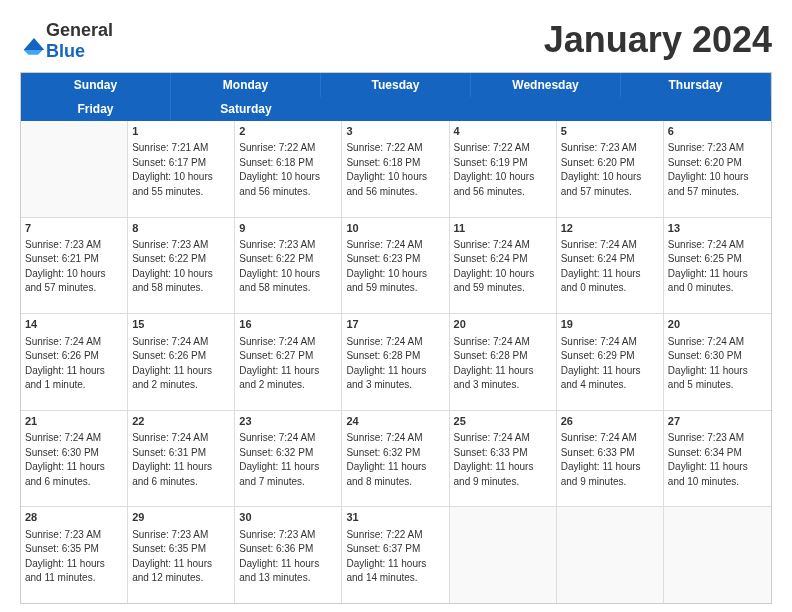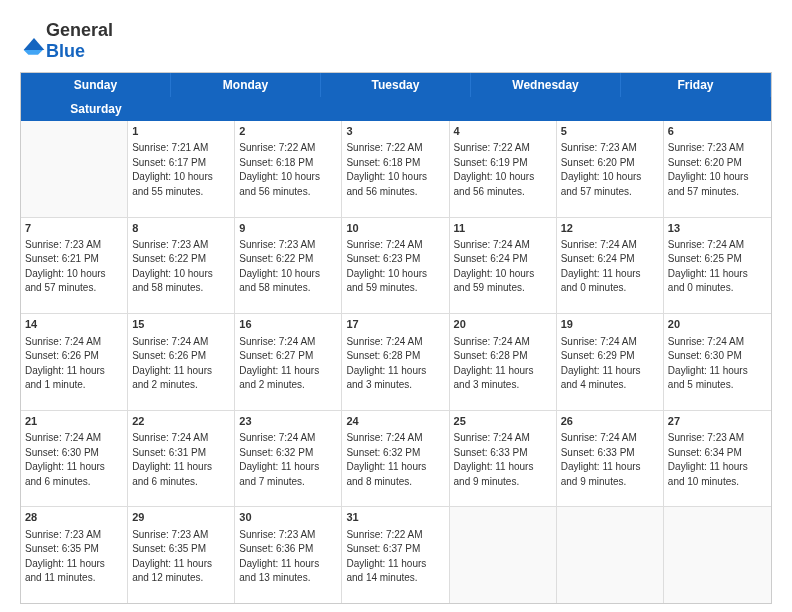--- a/index.html
+++ b/index.html
@@ -114,29 +114,31 @@
           <polygon points="2,20 15,5 28,20" fill="#1565c0"></polygon>
           <polygon points="8,26 20,26 26,20 2,20" fill="#42a5f5"></polygon>
         </svg>
       </div>
       <div>
         <span class="logo-general" style="font-size:18px;font-weight:bold;color:#333;">General</span><br>
         <span class="logo-blue" style="font-size:18px;font-weight:bold;color:#1565c0;">Blue</span>
       </div>
     </div>
     <div class="title-section">
+      <div class="month-title">January 2024</div>
     </div>
   </div>
 
   <div class="calendar">
     <div class="cal-header">
     <div class="cal-header-cell">Sunday</div>
         <div class="cal-header-cell">Monday</div>
         <div class="cal-header-cell">Tuesday</div>
         <div class="cal-header-cell">Wednesday</div>
+        <div class="cal-header-cell">Thursday</div>
         <div class="cal-header-cell">Friday</div>
         <div class="cal-header-cell">Saturday</div>
       </div>
     <div class="cal-body">
     <div class="cal-row">
           <div class="cal-cell empty"></div>
           <div class="cal-cell">
             <span class="day-number">1</span>
             <div class="cell-info" style="white-space: pre-line;">Sunrise: 7:21 AM
 Sunset: 6:17 PM

